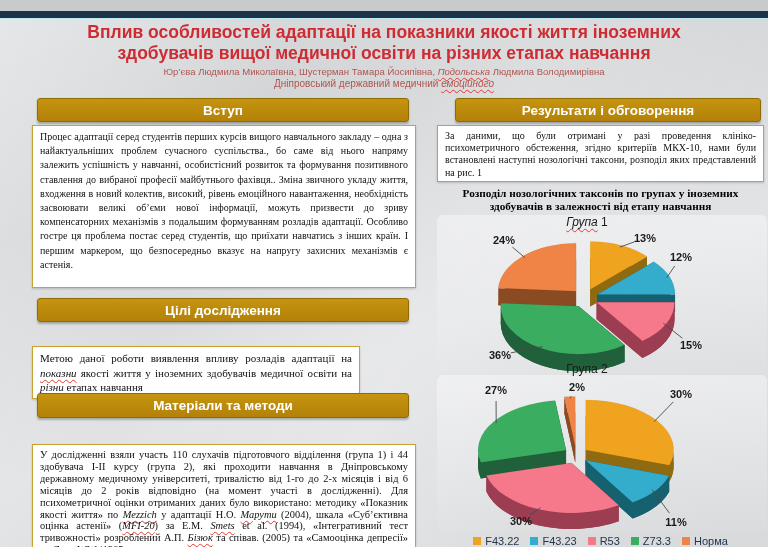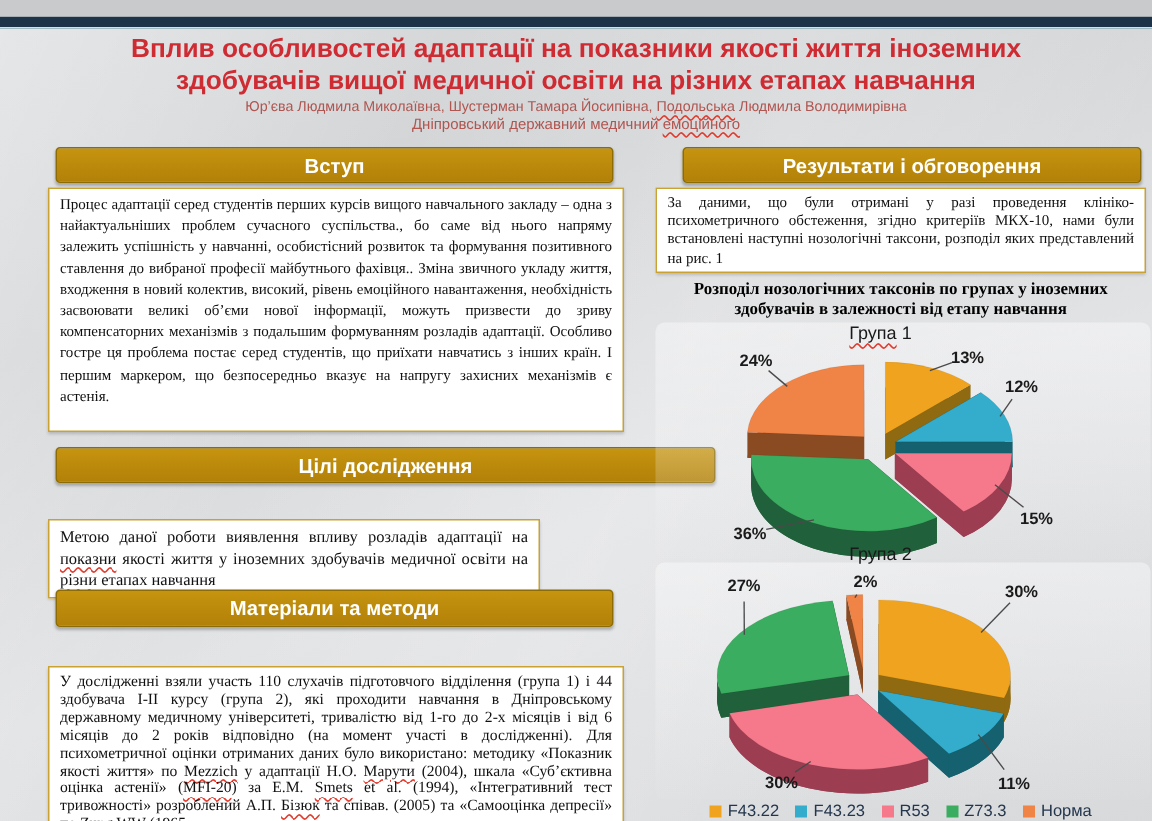--- a/index.html
+++ b/index.html
@@ -17,21 +17,21 @@
   .institution{position:absolute;left:0;top:66.5px;width:100%;text-align:center;font-size:10px;color:#b05550;}
   .sec-bar{position:absolute;background:linear-gradient(180deg,#c6940f,#b28108);border:1px solid #8d6c05;
         border-radius:3px;color:#fff;font-weight:bold;font-size:13.5px;
         display:flex;align-items:center;justify-content:center;box-shadow:0 1.5px 2px rgba(0,0,0,.25);box-sizing:border-box;}
   .sec-box{position:absolute;background:#fff;border:1.2px solid #c9a233;box-shadow:0 1px 2px rgba(0,0,0,.18);
         box-sizing:border-box;font-family:"Liberation Serif","DejaVu Serif",serif;color:#111;}
   .sec-box .inner{padding:4px 7px;text-align:justify;}
   .bar-intro{left:37px;top:87px;width:372px;height:24px;}
   .box-intro{left:32px;top:114px;width:384px;height:163px;}
   .box-intro .inner{font-size:10px;line-height:14.2px;}
-  .bar-goals{left:37px;top:287px;width:440px;height:24px;}
+  .bar-goals{left:37px;top:287px;width:372px;height:24px;}
   .box-goals{left:32px;top:335px;width:328px;height:53px;}
   .box-goals .inner{font-size:11px;line-height:14.5px;}
   .bar-methods{left:37px;top:382px;width:372px;height:25px;}
   .box-methods{left:32px;top:433px;width:384px;height:127px;}
   .box-methods .inner{font-size:10.4px;line-height:11.9px;}
   .bar-results{left:455px;top:87px;width:306px;height:24px;}
   .box-results{left:437px;top:114px;width:327px;height:57px;}
   .box-results .inner{font-size:10px;line-height:12.2px;}
   .chart-title{position:absolute;left:437px;top:176px;width:327px;text-align:center;
         font-family:"Liberation Serif","DejaVu Serif",serif;font-weight:bold;font-size:11.3px;line-height:13px;color:#000;}
@@ -44,21 +44,21 @@
   .panel-2{top:364px;}
   svg.pie{position:absolute;overflow:visible;}
   #pie1{left:437px;top:215px;}
   #pie2{left:437px;top:367px;}
   svg text.pct{font-family:"Liberation Sans",sans-serif;font-size:11px;font-weight:bold;fill:#1a1a1a;}
   .legend{position:absolute;left:437px;top:524px;width:327px;display:flex;justify-content:center;
         align-items:center;gap:11px;}
   .lg-item{display:flex;align-items:center;gap:4px;font-weight:normal;font-size:11px;color:#24364e;white-space:nowrap;}
   .lg-sq{width:8px;height:8px;display:inline-block;flex:0 0 auto;}
   .sq{text-decoration-line:underline;text-decoration-style:wavy;text-decoration-color:#e23b2e;
-      text-decoration-thickness:1px;text-underline-offset:2px;}
+      text-decoration-thickness:1px;text-underline-offset:2px;font-style:italic;}
 </style>
 </head>
 <body>
 
 <div class="page">
   <div class="top-bar"></div>
 
   <div class="poster-title">Вплив особливостей адаптації на показники якості життя іноземних здобувачів вищої медичної освіти на різних етапах навчання</div>
   <div class="authors"><span>Юр’єва Людмила Миколаївна, Шустерман Тамара Йосипівна, </span><span class="sq">Подольська</span><span> Людмила Володимирівна</span></div>
   <div class="institution"><span>Дніпровський державний медичний </span><span class="sq">емоційного</span></div>

